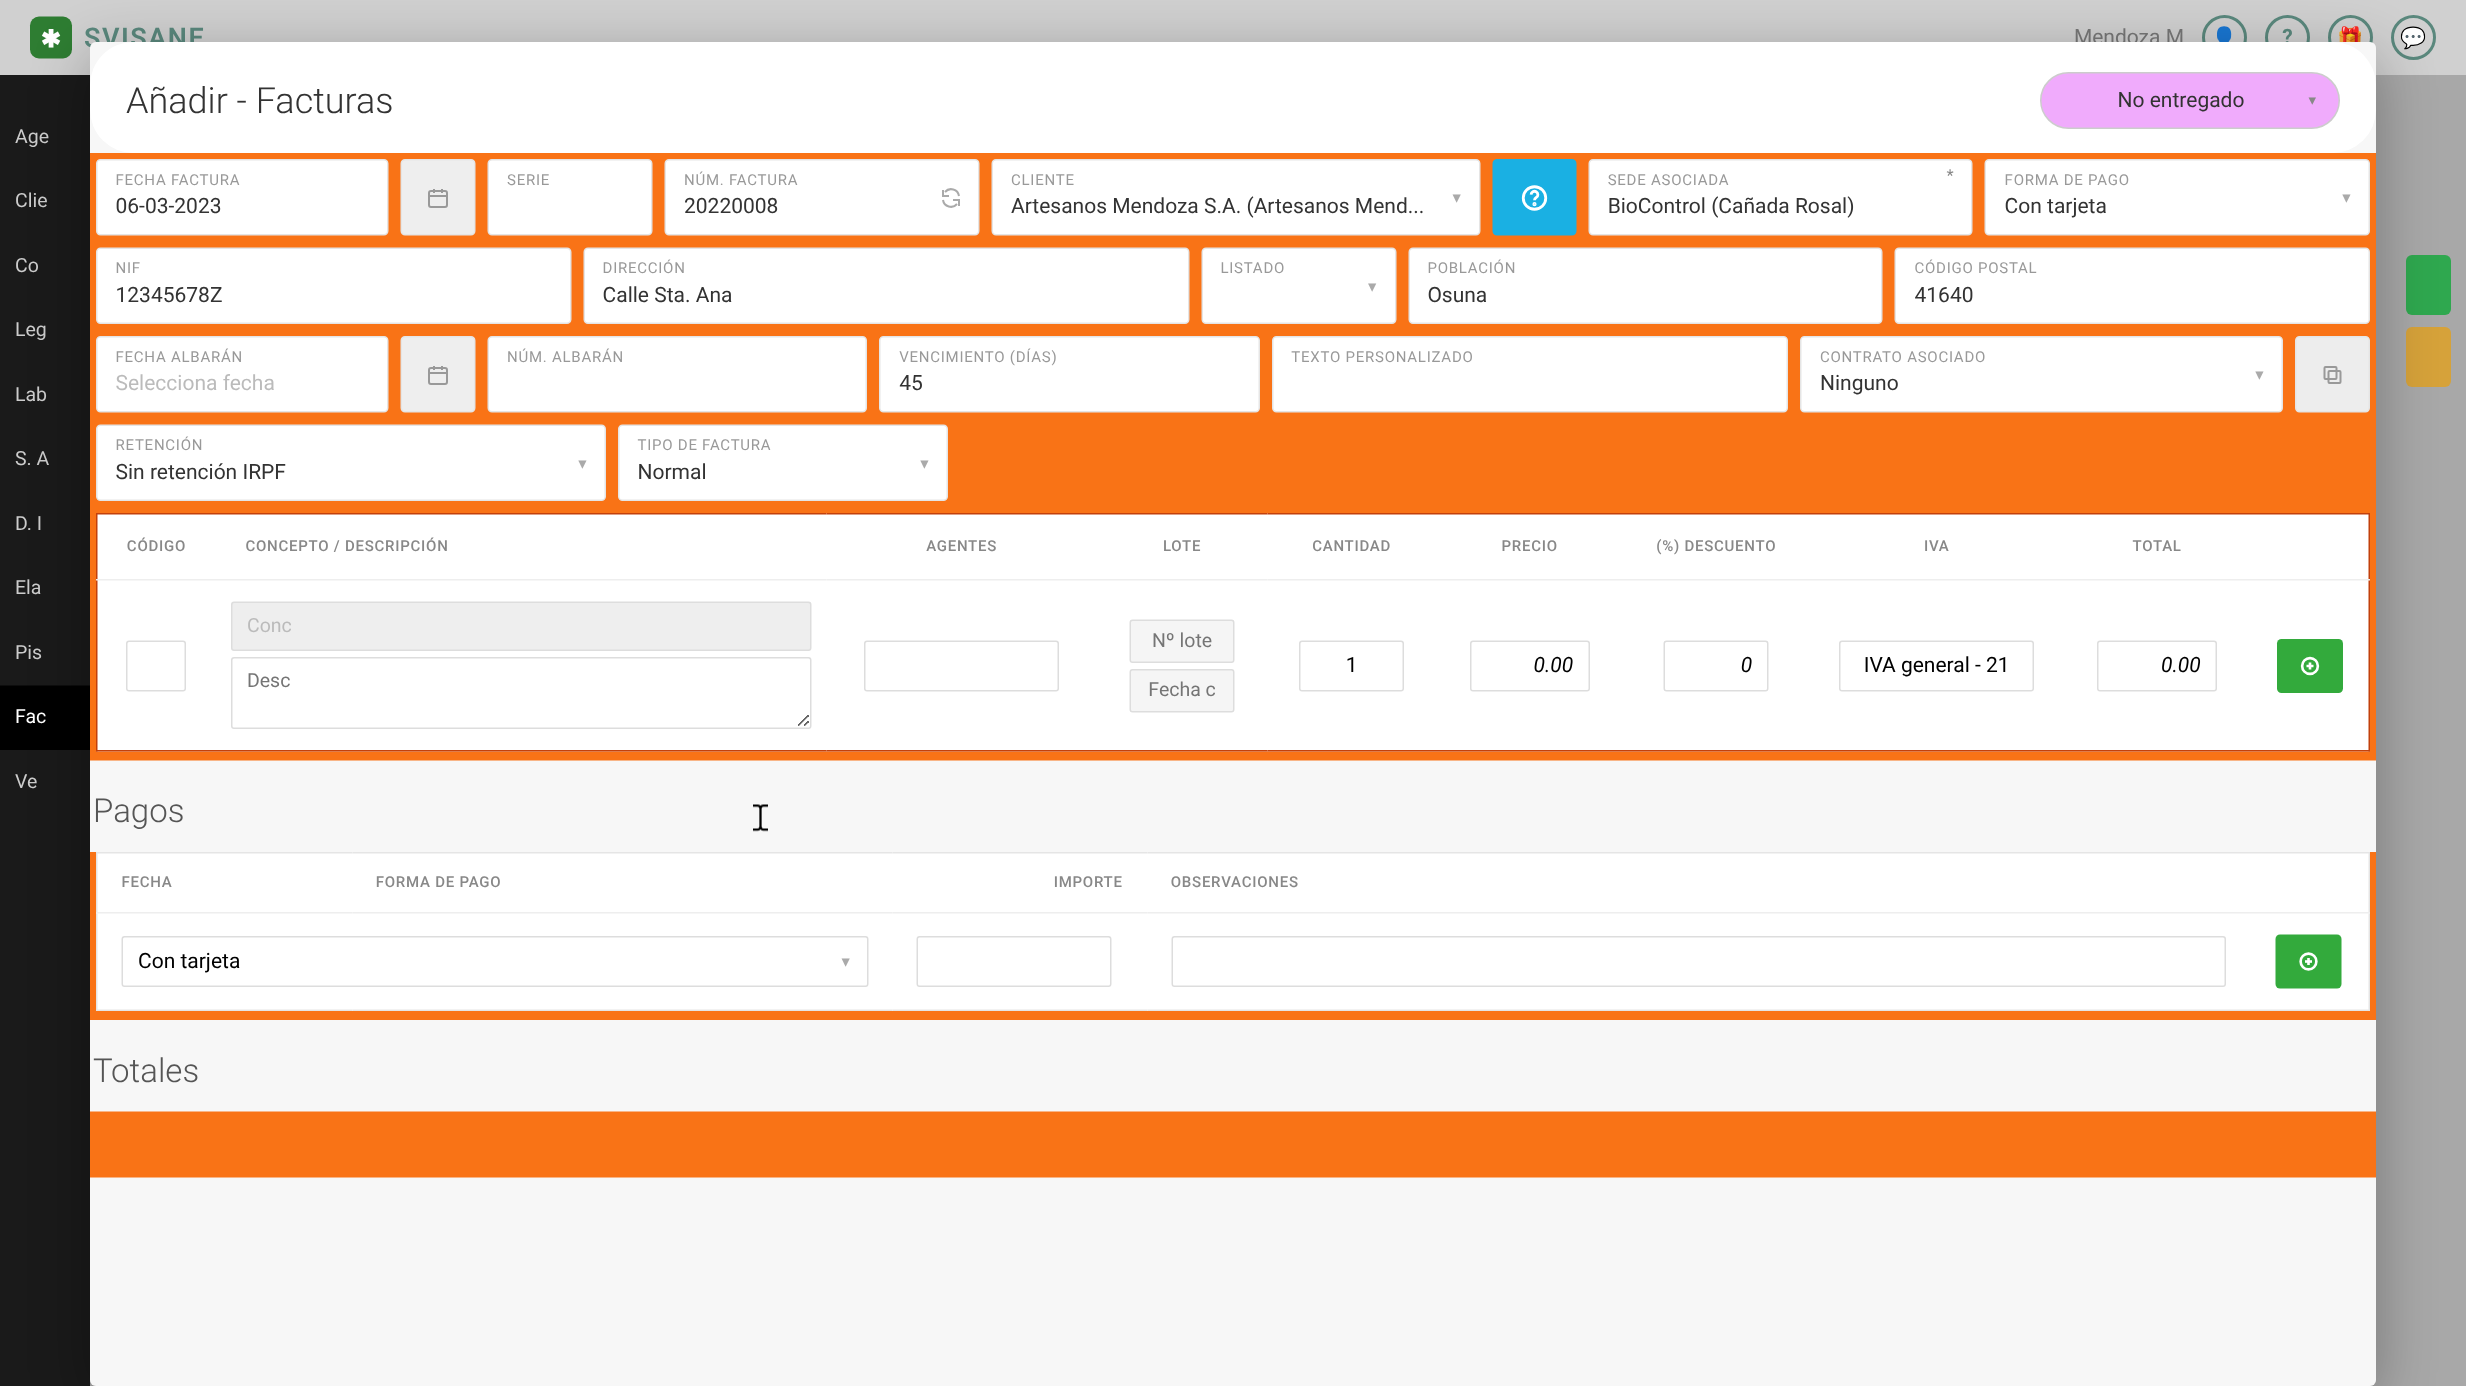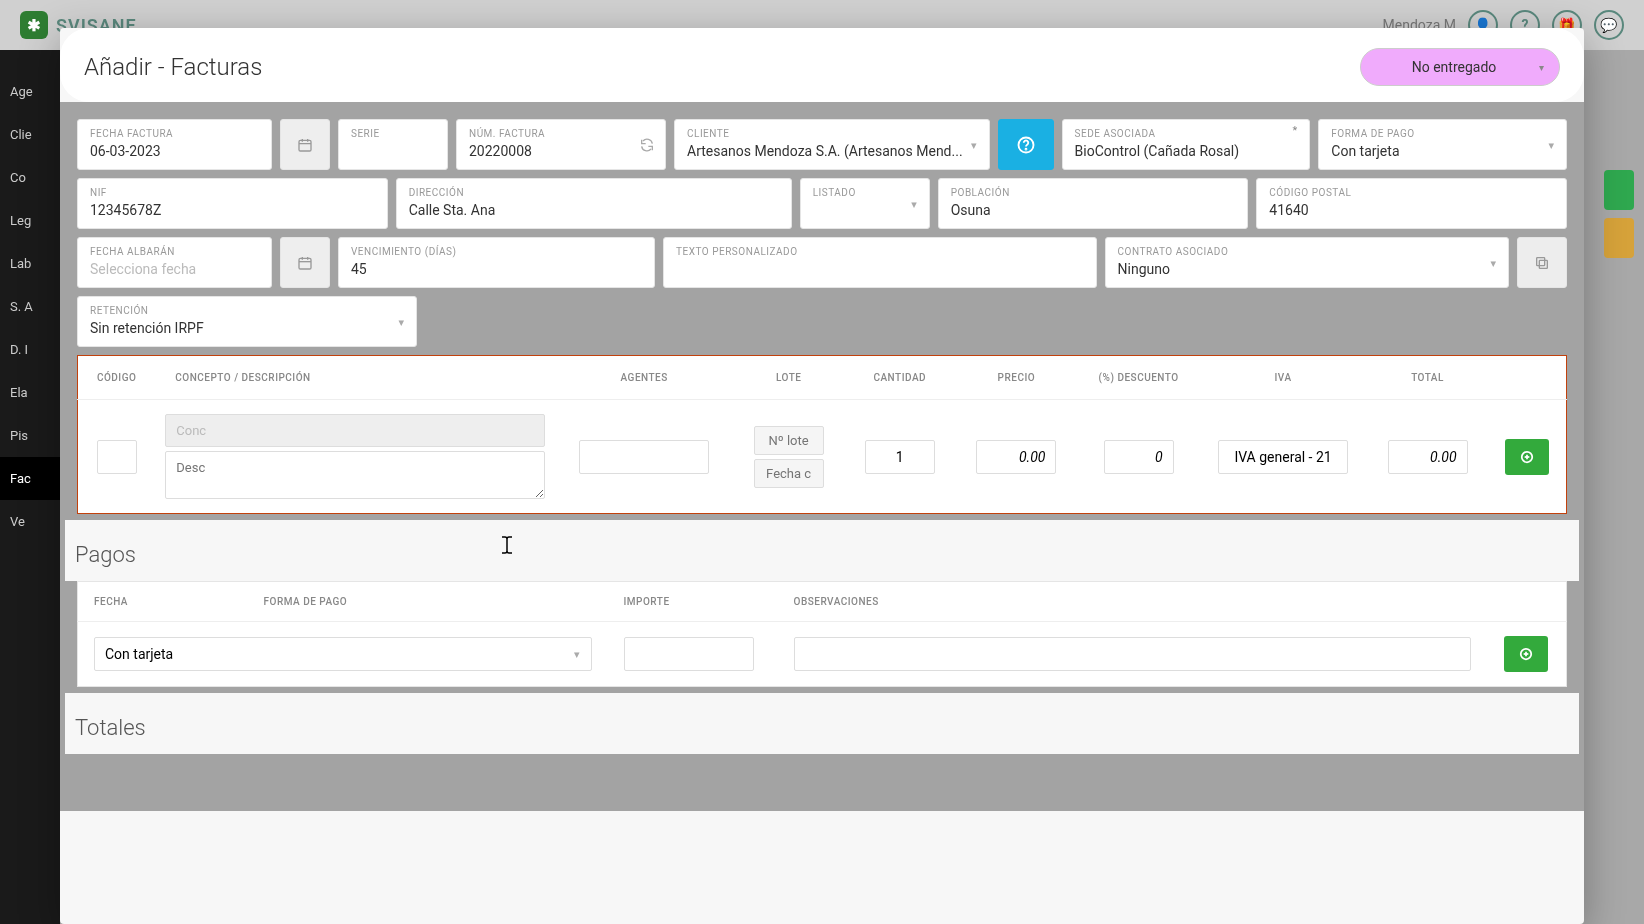--- a/index.html
+++ b/index.html
@@ -81,22 +81,22 @@
   border: 1px solid #ccc; border-radius: 20px; padding: 10px 40px 10px 28px;
   background: #f0abfc; font-size: 14px; color: #333;
   position: relative; min-width: 200px; text-align: center;
 }
 .status-dropdown::after {
   content: "▾"; position: absolute; right: 15px; top: 50%; transform: translateY(-50%);
   font-size: 10px; color: #888;
 }
 
 .modal-body {
-  padding: 17px;
-  background: #a3a3a3;
+  padding: 4px;
+  background: #f97316;
 }
 
 
 .form-row {
   display: flex; gap: 8px; margin-bottom: 8px;
 }
 .form-group {
   background: #fff; border: 1px solid #e5e5e5; border-radius: 3px;
   padding: 8px 12px;
   flex: 1;
@@ -348,20 +348,24 @@
       </div>
       <div class="icon-addon">
         <svg width="16" height="16" viewBox="0 0 24 24" fill="none" stroke="currentColor" stroke-width="2">
             <rect x="3" y="5" width="18" height="16" rx="2"></rect>
             <line x1="3" y1="10" x2="21" y2="10"></line>
             <line x1="8" y1="3" x2="8" y2="7"></line>
             <line x1="16" y1="3" x2="16" y2="7"></line>
           </svg>
       </div>
       <div class="form-group" style="flex:1">
+        <span class="form-label">NÚM. ALBARÁN</span>
+        <input class="form-input" type="text" style="">
+      </div>
+      <div class="form-group" style="flex:1">
         <span class="form-label">VENCIMIENTO (DÍAS)</span>
         <input class="form-input" type="text" value="45" style="">
       </div>
       <div class="form-group" style="flex:1.4">
         <span class="form-label">TEXTO PERSONALIZADO</span>
         <input class="form-input" type="text" style="">
       </div>
       <div class="form-group dropdown-caret" style="flex:1.3">
         <span class="form-label">CONTRATO ASOCIADO</span>
         <span class="form-value">Ninguno</span>
@@ -371,20 +375,24 @@
             <rect x="4" y="4" width="12" height="12" rx="1"></rect>
             <rect x="8" y="8" width="12" height="12" rx="1"></rect>
           </svg>
       </div>
     </div>
 
     <div class="form-row">
       <div class="form-group dropdown-caret" style="flex:0 0 340px">
         <span class="form-label">RETENCIÓN</span>
         <span class="form-value">Sin retención IRPF</span>
+      </div>
+      <div class="form-group dropdown-caret" style="flex:0 0 220px">
+        <span class="form-label">TIPO DE FACTURA</span>
+        <span class="form-value">Normal</span>
       </div>
       <div style="flex:1"></div>
     </div>
 
     <table class="line-table">
       <thead>
         <tr>
           <th style="width:70px">CÓDIGO</th>
           <th style="width:360px;text-align:left;padding-left:20px">CONCEPTO / DESCRIPCIÓN</th>
           <th style="width:160px">AGENTES</th>
@@ -429,21 +437,21 @@
       </tbody>
     </table>
 
     <div class="section-title">Pagos</div>
 
     <table class="pagos-table">
       <thead>
         <tr>
           <th style="width:170px">FECHA</th>
           <th style="width:360px">FORMA DE PAGO</th>
-          <th style="width:170px;text-align:left">IMPORTE</th>
+          <th style="width:170px;text-align:right">IMPORTE</th>
           <th>OBSERVACIONES</th>
           <th style="width:80px"></th>
         </tr>
       </thead>
       <tbody>
         <tr>
           <td colspan="2">
             <div style="position:relative">
               <input class="cell-input left" style="width: 100%; text-align: left; padding-right: 30px;" type="text" value="Con tarjeta">
               <span style="position:absolute;right:12px;top:50%;transform:translateY(-50%);color:#aaa;font-size:11px;pointer-events:none">▾</span>

